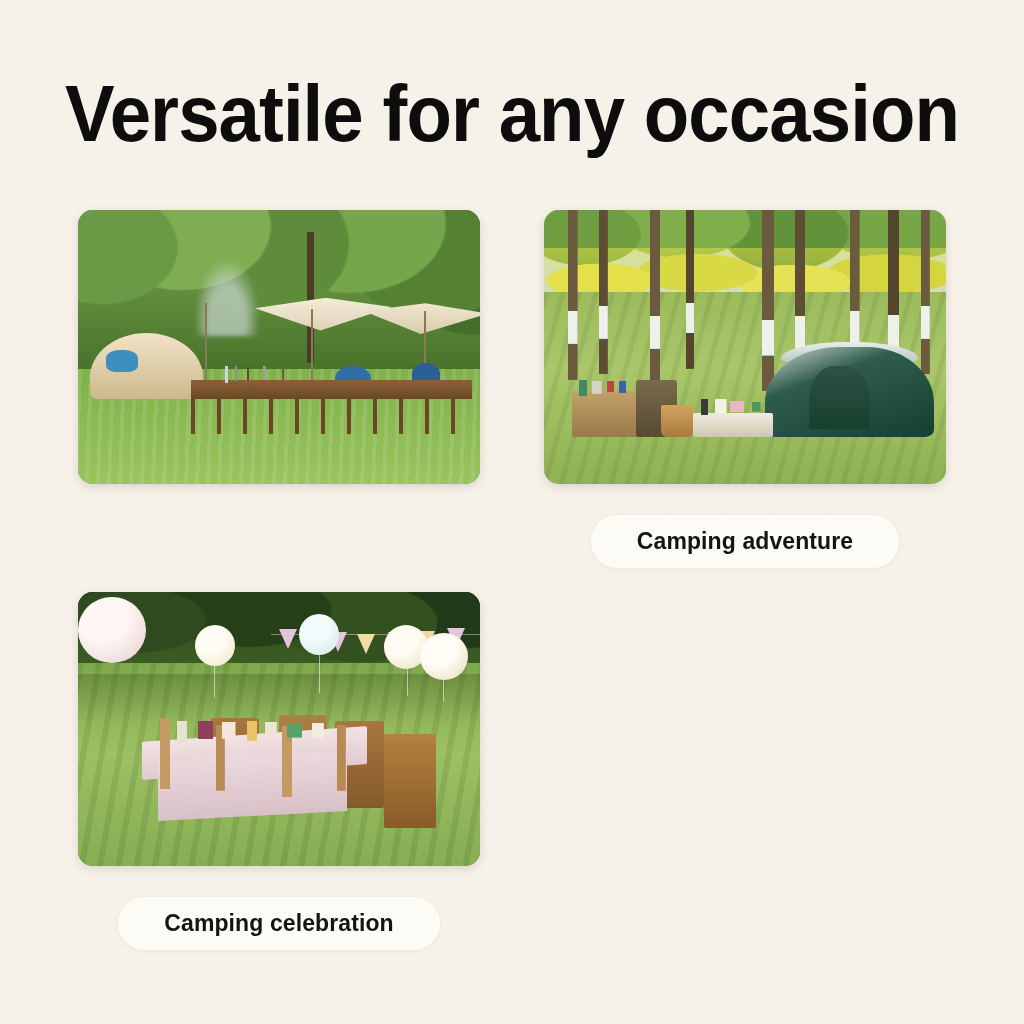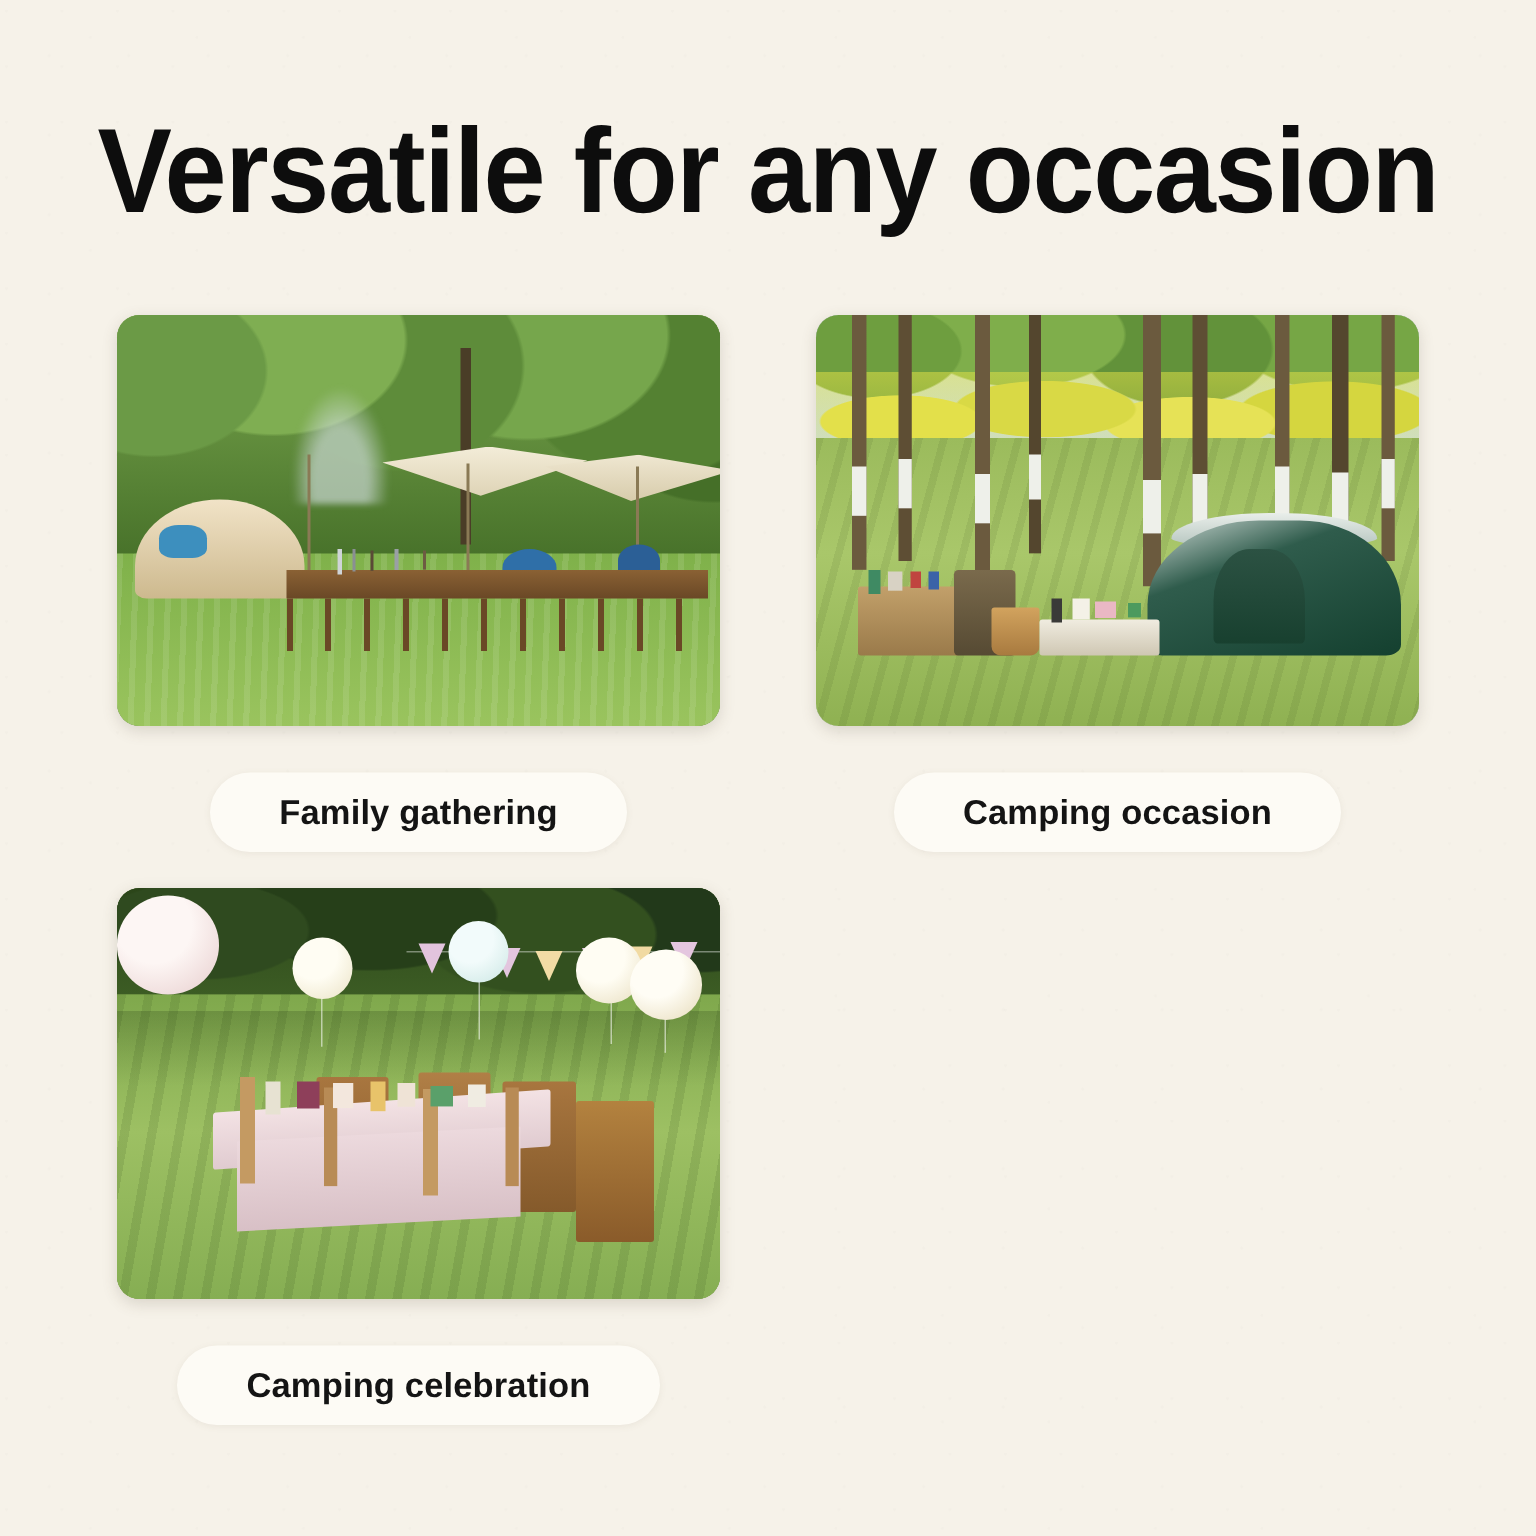--- a/index.html
+++ b/index.html
@@ -492,42 +492,41 @@
         <div class="s2-pole1"></div>
         <div class="s2-pole2"></div>
         <div class="s2-pole3"></div>
         <div class="s2-tent"></div>
         <div class="s2-tentwin"></div>
         <div class="s2-bluetent"></div>
         <div class="s2-bluetent2"></div>
         <div class="s2-tables"></div>
         <div class="s2-items"></div>
       </div>
-      <div class="pill">Family gathering</div>
     </div>
 
     <div class="cell">
       <div class="photo">
         <div class="layer s3-sky"></div>
         <div class="s3-canopy"></div>
         <div class="s3-forsythia"></div>
         <div class="s3-ground"></div>
         <div class="s3-trunks"></div>
         <div class="s3-whitewash"></div>
         <div class="s3-tentfly"></div>
         <div class="s3-tent"></div>
         <div class="s3-tentdoor"></div>
         <div class="s3-cart"></div>
         <div class="s3-cartitems"></div>
         <div class="s3-chair"></div>
         <div class="s3-basket"></div>
         <div class="s3-lowtable"></div>
         <div class="s3-tableitems"></div>
       </div>
-      <div class="pill">Camping occasion</div>
+      <div class="pill">Camping adventure</div>
     </div>
 
     <div class="cell">
       <div class="photo">
         <div class="layer s4-bg"></div>
         <div class="s4-trees"></div>
         <div class="s4-lawn"></div>
         <div class="s4-shadow"></div>
         <div class="s4-buntline"></div>
         <div class="s4-bunting">

